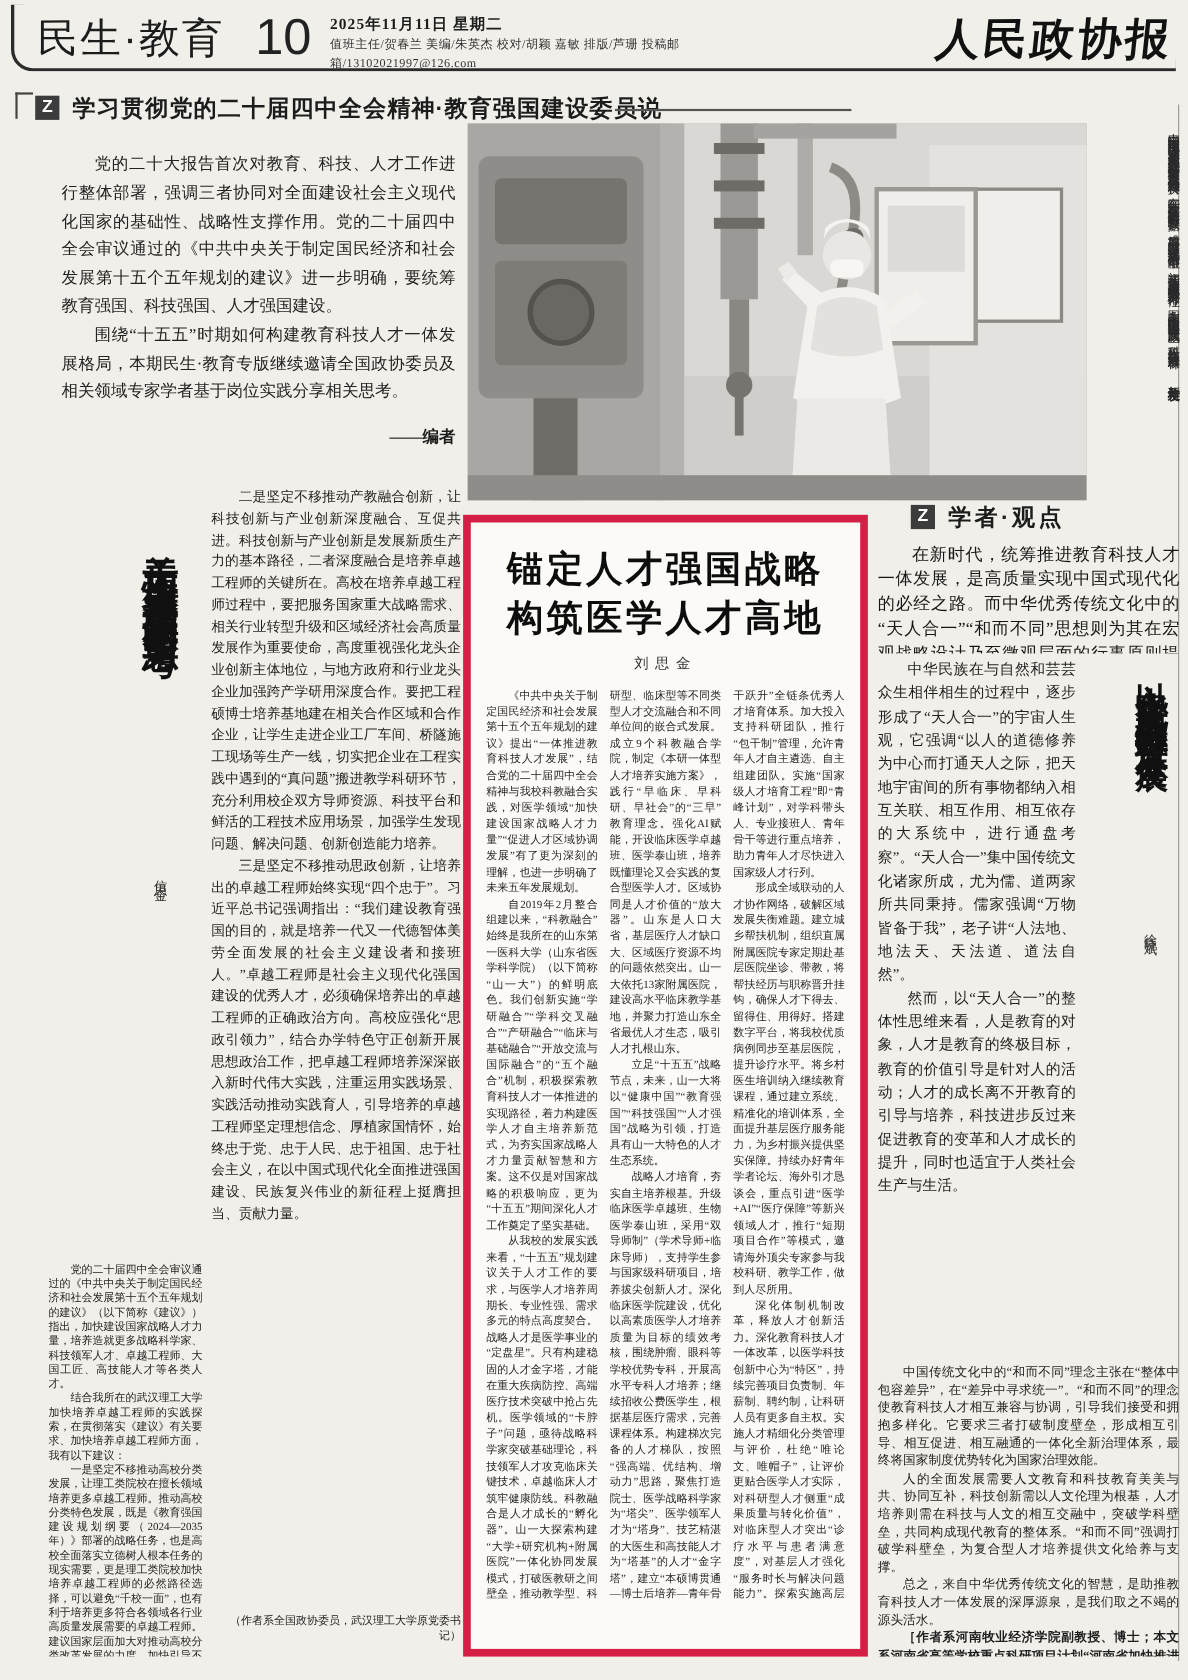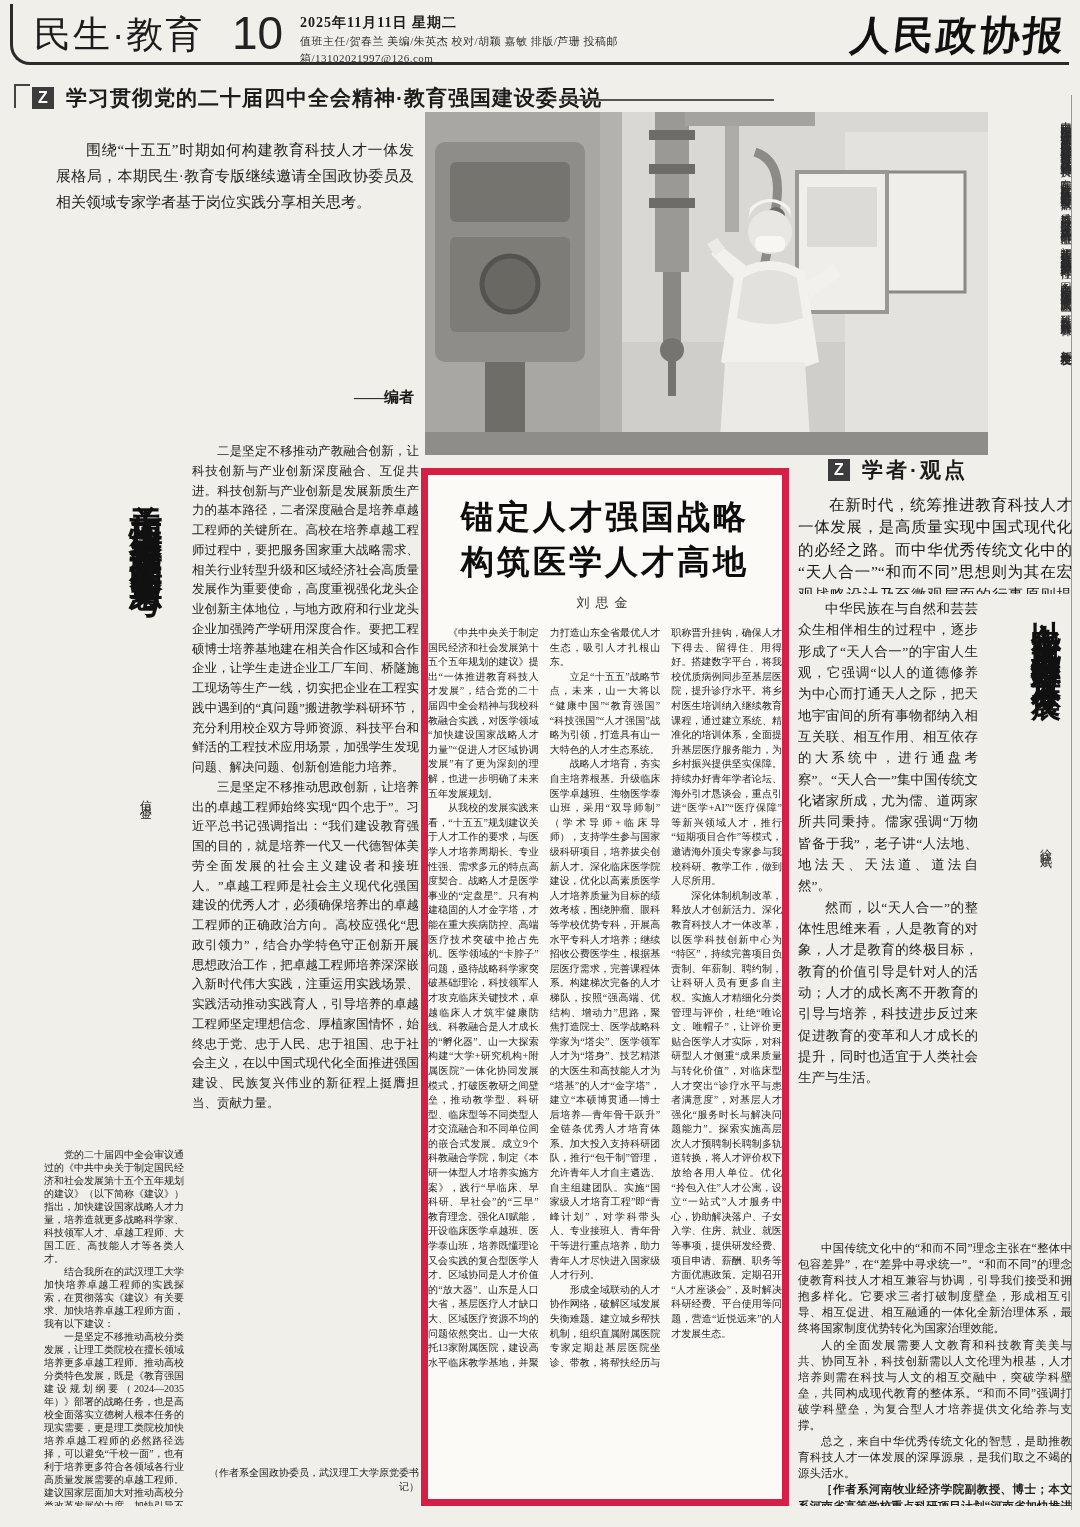--- a/index.html
+++ b/index.html
@@ -54,21 +54,21 @@
     writing-mode:vertical-rl;text-orientation:upright;}
   .left-intro{left:44px;top:1148px;width:140px;height:358px;font-size:10px;line-height:1.3;
     text-align:justify;overflow:hidden;color:#222;}
   .left-intro p{margin:0;text-indent:2em;}
   .left-body{left:192px;top:442px;width:227px;height:1042px;font-size:12.5px;line-height:1.58;
     text-align:justify;overflow:hidden;color:#1e1e1e;}
   .left-body p{margin:0;text-indent:2em;}
   .left-attrib{left:192px;top:1466px;width:227px;font-size:10px;text-align:right;color:#222;}
   
   .center-box{left:421px;top:468px;width:368px;height:1038px;background:#fbfaf7;
-    border:7px solid var(--accent,#d51f44);box-sizing:border-box;padding:20px 0 10px;}
+    border:7px solid var(--accent,#d51f44);box-sizing:border-box;padding:20px 14px 10px;}
   .center-title{text-align:center;font-family:"Liberation Sans","DejaVu Sans",sans-serif;
     font-weight:bold;font-size:33px;letter-spacing:3px;line-height:1.35;color:#0d0d0d;}
   .center-author{text-align:center;font-size:13px;letter-spacing:6px;margin:10px 0 14px;color:#333;}
   .center-body{column-count:3;column-gap:11px;height:835px;overflow:hidden;
     font-size:10px;line-height:1.46;text-align:justify;color:#1e1e1e;}
   .center-body p{margin:0;text-indent:2em;}
   
   .scholar-head{left:796px;top:456px;width:276px;height:28px;margin-left:32px;}
   .scholar-head .z-tag{margin-left:0;}
   .scholar-label{font-family:"Liberation Sans","DejaVu Sans",sans-serif;font-weight:bold;
@@ -146,20 +146,21 @@
     <path d="M300 250 l80 0 6 93 -92 0z" fill="#eceae6"></path>
     <rect x="0" y="320" width="563" height="23" fill="#8f8d89"></rect>
   </svg>
 </div>
 <div class="abs photo-caption">
   <span>由中国科学院上海应用物理研究所牵头建成的两兆瓦液态燃料钍基熔盐实验堆近日首次实现钍铀核燃料转换，在国际上首次获取钍入堆的熔盐堆运行实验数据，成为目前全球唯一运行并实现钍燃料入堆的熔盐堆，初步证明了熔盐堆核能系统利用钍资源的技术可行性。图为在中国科学院上海应用物理研究所武威园区，科研人员在实验堆加料取样。</span>
   <span class="photo-credit">新华社发</span>
 </div>
 
 <div class="abs editor-note">
+    <p>党的二十大报告首次对教育、科技、人才工作进行整体部署，强调三者协同对全面建设社会主义现代化国家的基础性、战略性支撑作用。党的二十届四中全会审议通过的《中共中央关于制定国民经济和社会发展第十五个五年规划的建议》进一步明确，要统筹教育强国、科技强国、人才强国建设。</p>
     <p>围绕“十五五”时期如何构建教育科技人才一体发展格局，本期民生·教育专版继续邀请全国政协委员及相关领域专家学者基于岗位实践分享相关思考。</p>
   </div>
 <div class="abs editor-sig">——编者</div>
 
 <div class="abs left-vtitle">
   <span class="vt-text">关于加快培养卓越工程师的体会与思考</span>
   <span class="vt-author">信思金</span>
 </div>
 <div class="abs left-intro">
     <p>党的二十届四中全会审议通过的《中共中央关于制定国民经济和社会发展第十五个五年规划的建议》（以下简称《建议》）指出，加快建设国家战略人才力量，培养造就更多战略科学家、科技领军人才、卓越工程师、大国工匠、高技能人才等各类人才。</p>
@@ -173,20 +174,21 @@
 <div class="abs left-attrib">（作者系全国政协委员，武汉理工大学原党委书记）</div>
 
 <div class="abs center-box">
   <div class="center-title">
     <div>锚定人才强国战略</div>
     <div>构筑医学人才高地</div>
   </div>
   <div class="center-author">刘思金</div>
   <div class="center-body">
     <p>《中共中央关于制定国民经济和社会发展第十五个五年规划的建议》提出“一体推进教育科技人才发展”，结合党的二十届四中全会精神与我校科教融合实践，对医学领域“加快建设国家战略人才力量”“促进人才区域协调发展”有了更为深刻的理解，也进一步明确了未来五年发展规划。</p>
+      <p>自2019年2月整合组建以来，“科教融合”始终是我所在的山东第一医科大学（山东省医学科学院）（以下简称“山一大”）的鲜明底色。我们创新实施“学研融合”“学科交叉融合”“产研融合”“临床与基础融合”“开放交流与国际融合”的“五个融合”机制，积极探索教育科技人才一体推进的实现路径，着力构建医学人才自主培养新范式，为夯实国家战略人才力量贡献智慧和方案。这不仅是对国家战略的积极响应，更为“十五五”期间深化人才工作奠定了坚实基础。</p>
       <p>从我校的发展实践来看，“十五五”规划建议关于人才工作的要求，与医学人才培养周期长、专业性强、需求多元的特点高度契合。战略人才是医学事业的“定盘星”。只有构建稳固的人才金字塔，才能在重大疾病防控、高端医疗技术突破中抢占先机。医学领域的“卡脖子”问题，亟待战略科学家突破基础理论，科技领军人才攻克临床关键技术，卓越临床人才筑牢健康防线。科教融合是人才成长的“孵化器”。山一大探索构建“大学+研究机构+附属医院”一体化协同发展模式，打破医教研之间壁垒，推动教学型、科研型、临床型等不同类型人才交流融合和不同单位间的嵌合式发展。成立9个科教融合学院，制定《本研一体型人才培养实施方案》，践行“早临床、早科研、早社会”的“三早”教育理念。强化AI赋能，开设临床医学卓越班、医学泰山班，培养既懂理论又会实践的复合型医学人才。区域协同是人才价值的“放大器”。山东是人口大省，基层医疗人才缺口大、区域医疗资源不均的问题依然突出。山一大依托13家附属医院，建设高水平临床教学基地，并聚力打造山东全省最优人才生态，吸引人才扎根山东。</p>
       <p>立足“十五五”战略节点，未来，山一大将以“健康中国”“教育强国”“科技强国”“人才强国”战略为引领，打造具有山一大特色的人才生态系统。</p>
       <p>战略人才培育，夯实自主培养根基。升级临床医学卓越班、生物医学泰山班，采用“双导师制”（学术导师+临床导师），支持学生参与国家级科研项目，培养拔尖创新人才。深化临床医学院建设，优化以高素质医学人才培养质量为目标的绩效考核，围绕肿瘤、眼科等学校优势专科，开展高水平专科人才培养；继续招收公费医学生，根据基层医疗需求，完善课程体系。构建梯次完备的人才梯队，按照“强高端、优结构、增动力”思路，聚焦打造院士、医学战略科学家为“塔尖”、医学领军人才为“塔身”、技艺精湛的大医生和高技能人才为“塔基”的人才“金字塔”，建立“本硕博贯通—博士后培养—青年骨干跃升”全链条优秀人才培育体系。加大投入支持科研团队，推行“包干制”管理，允许青年人才自主遴选、自主组建团队。实施“国家级人才培育工程”即“青峰计划”，对学科带头人、专业接班人、青年骨干等进行重点培养，助力青年人才尽快进入国家级人才行列。</p>
       <p>形成全域联动的人才协作网络，破解区域发展失衡难题。建立城乡帮扶机制，组织直属附属医院专家定期赴基层医院坐诊、带教，将帮扶经历与职称晋升挂钩，确保人才下得去、留得住、用得好。搭建数字平台，将我校优质病例同步至基层医院，提升诊疗水平。将乡村医生培训纳入继续教育课程，通过建立系统、精准化的培训体系，全面提升基层医疗服务能力，为乡村振兴提供坚实保障。持续办好青年学者论坛、海外引才恳谈会，重点引进“医学+AI”“医疗保障”等新兴领域人才，推行“短期项目合作”等模式，邀请海外顶尖专家参与我校科研、教学工作，做到人尽所用。</p>
       <p>深化体制机制改革，释放人才创新活力。深化教育科技人才一体改革，以医学科技创新中心为“特区”，持续完善项目负责制、年薪制、聘约制，让科研人员有更多自主权。实施人才精细化分类管理与评价，杜绝“唯论文、唯帽子”，让评价更贴合医学人才实际，对科研型人才侧重“成果质量与转化价值”，对临床型人才突出“诊疗水平与患者满意度”，对基层人才强化“服务时长与解决问题能力”。探索实施高层次人才预聘制长聘制多轨道转换，将人才评价权下放给各用人单位。优化“拎包入住”人才公寓，设立“一站式”人才服务中心，协助解决落户、子女入学、住房、就业、就医等事项，提供研发经费、项目申请、薪酬、职务等方面优惠政策。定期召开“人才座谈会”，及时解决科研经费、平台使用等问题，营造“近悦远来”的人才发展生态。</p>
   </div>
 </div>
 
 <div class="abs scholar-head">
   <span class="z-tag">Z</span>

